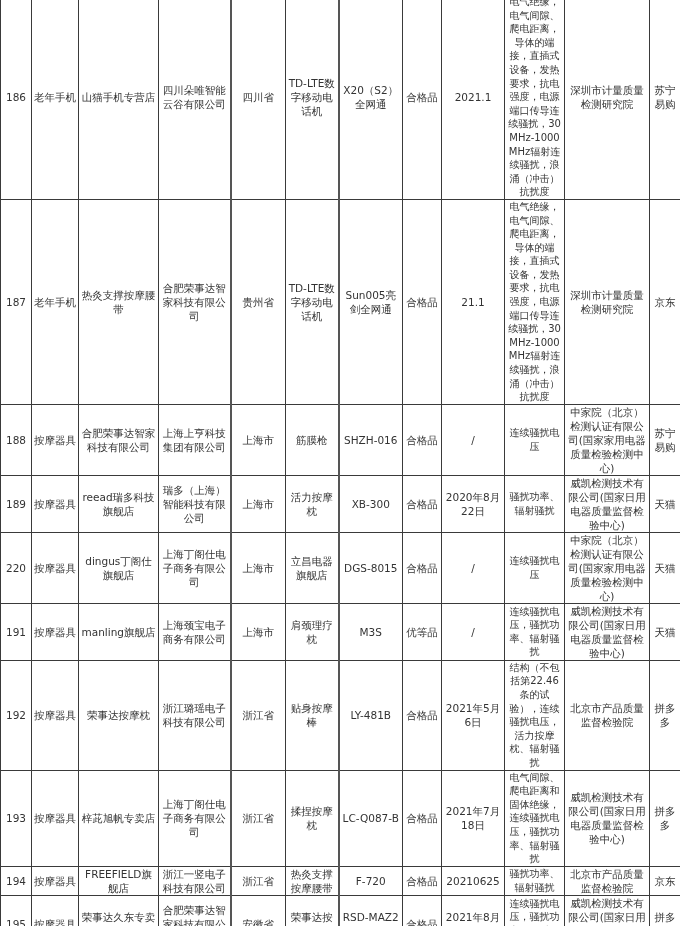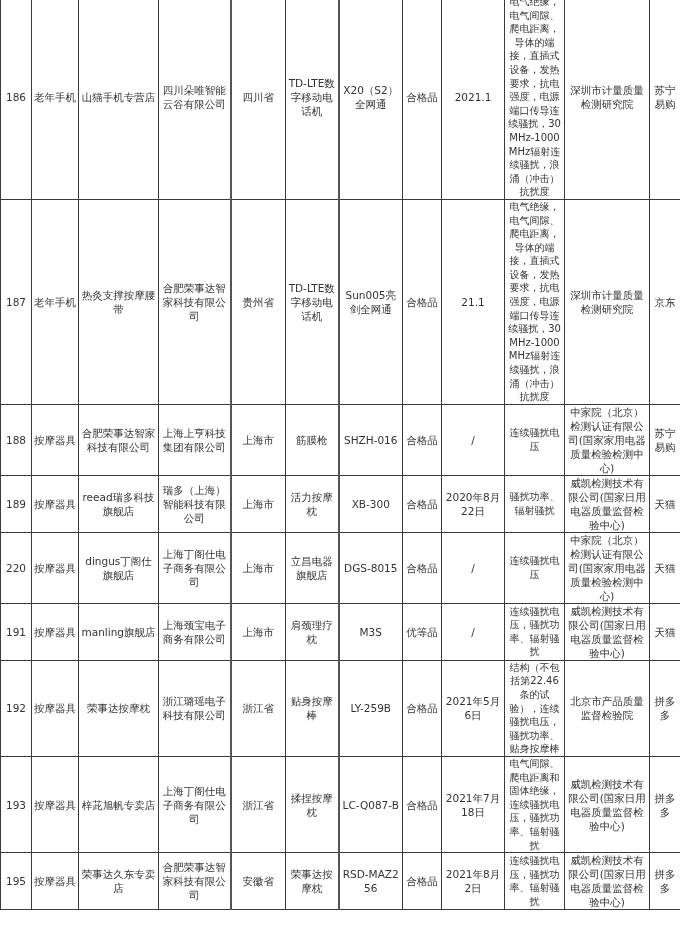--- a/index.html
+++ b/index.html
@@ -115,40 +115,54 @@
     <td class="lab">威凯检测技术有限公司(国家日用电器质量监督检验中心)</td>
     <td>天猫</td>
   </tr>
       <tr style="height: 75px;">
     <td>192</td>
     <td>按摩器具</td>
     <td>荣事达按摩枕</td>
     <td>浙江璐瑶电子科技有限公司</td>
     <td class="thin-left">浙江省</td>
     <td>贴身按摩棒</td>
-    <td class="thin-left">LY-259B</td>
+    <td class="thin-left">LY-481B</td>
     <td>合格品</td>
     <td>2021年5月6日</td>
-    <td class="items">结构（不包括第22.46条的试验），连续骚扰电压，骚扰功率、贴身按摩棒</td>
+    <td class="items">结构（不包括第22.46条的试验），连续骚扰电压，活力按摩枕、辐射骚扰</td>
     <td class="lab">北京市产品质量监督检验院</td>
     <td>拼多多</td>
   </tr>
       <tr style="height: 80px;">
     <td>193</td>
     <td>按摩器具</td>
     <td>梓茈旭帆专卖店</td>
     <td>上海丁阁仕电子商务有限公司</td>
     <td class="thin-left">浙江省</td>
     <td>揉捏按摩枕</td>
     <td class="thin-left">LC-Q087-B</td>
     <td>合格品</td>
     <td>2021年7月18日</td>
     <td class="items">电气间隙、爬电距离和固体绝缘，连续骚扰电压，骚扰功率、辐射骚扰</td>
     <td class="lab">威凯检测技术有限公司(国家日用电器质量监督检验中心)</td>
     <td>拼多多</td>
+  </tr>
+      <tr style="height: 24px;">
+    <td>194</td>
+    <td>按摩器具</td>
+    <td>FREEFIELD旗舰店</td>
+    <td>浙江一竖电子科技有限公司</td>
+    <td class="thin-left">浙江省</td>
+    <td>热灸支撑按摩腰带</td>
+    <td class="thin-left">F-720</td>
+    <td>合格品</td>
+    <td>20210625</td>
+    <td class="items">骚扰功率、辐射骚扰</td>
+    <td class="lab">北京市产品质量监督检验院</td>
+    <td>京东</td>
   </tr>
       <tr style="height: 56px;">
     <td>195</td>
     <td>按摩器具</td>
     <td>荣事达久东专卖店</td>
     <td>合肥荣事达智家科技有限公司</td>
     <td class="thin-left">安徽省</td>
     <td>荣事达按摩枕</td>
     <td class="thin-left">RSD-MAZ256</td>
     <td>合格品</td>

